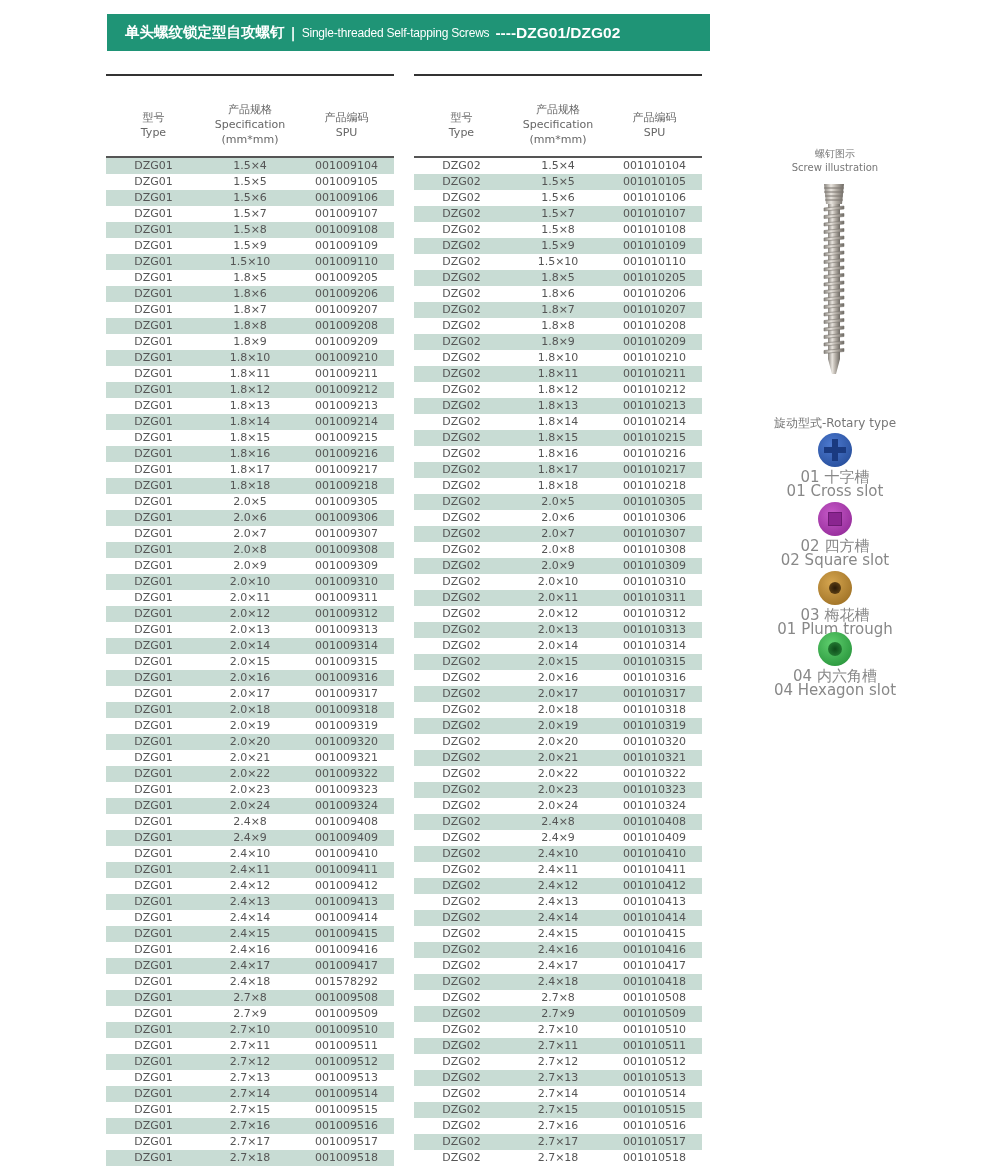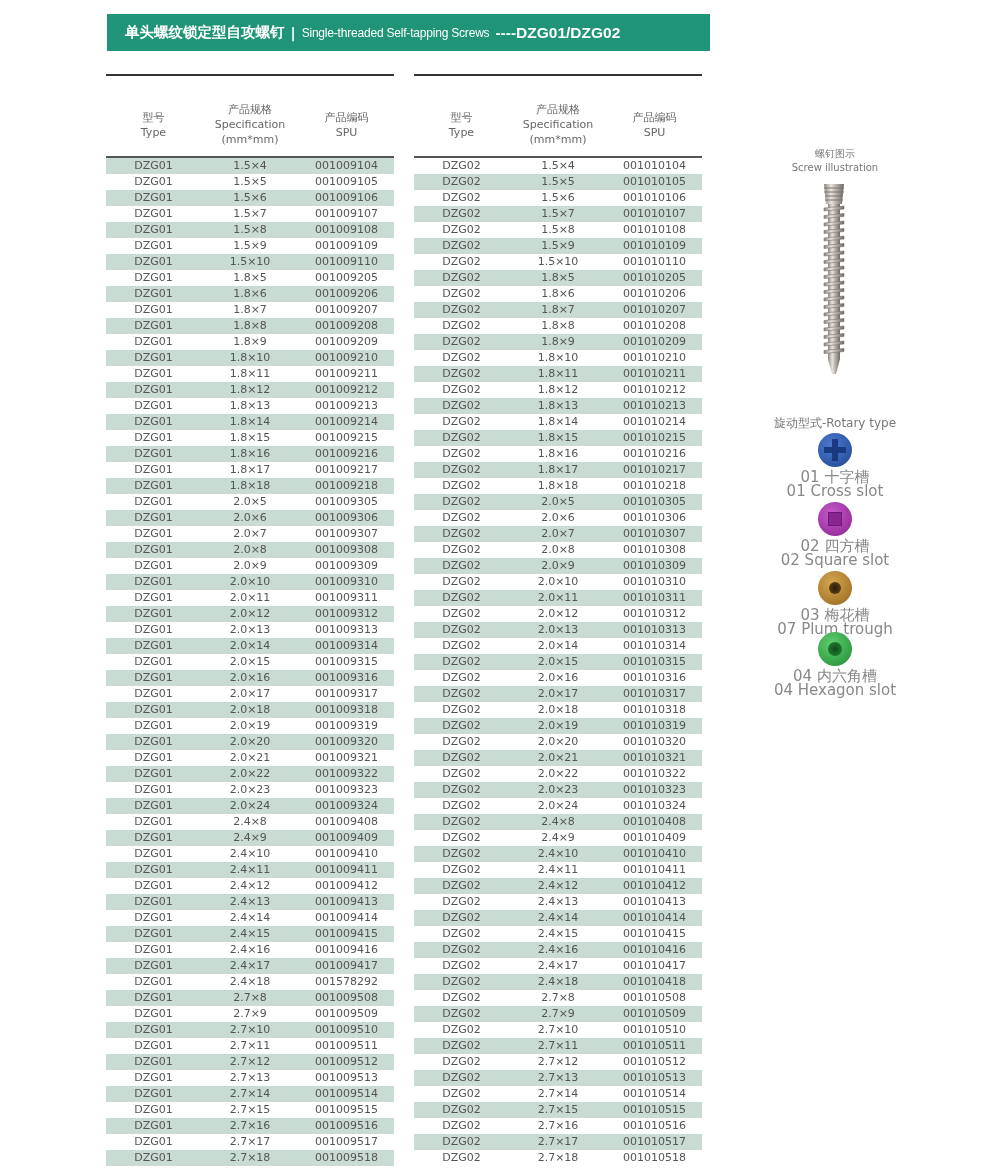--- a/index.html
+++ b/index.html
@@ -796,21 +796,21 @@
   </div>
   <div class="l1">02 四方槽</div>
   <div class="l2">02 Square slot</div>
 </div>
 
 <div class="rot-item" style="top:571px;">
   <div class="rot-icon" style="background:radial-gradient(circle at 40% 35%, #d6a650, #93661c);">
     <div style="position:absolute;left:11px;top:11px;width:12px;height:12px;border-radius:50%;background:radial-gradient(circle, #2a1a08, #6b4a18);"></div>
   </div>
   <div class="l1">03 梅花槽</div>
-  <div class="l2">07 Plum trough</div>
+  <div class="l2">01 Plum trough</div>
 </div>
 
 <div class="rot-item" style="top:632px;">
   <div class="rot-icon" style="background:radial-gradient(circle at 40% 35%, #5fcf6e, #1e8a32);">
     <div style="position:absolute;left:10px;top:10px;width:14px;height:14px;border-radius:50%;background:radial-gradient(circle, #0e4a1a, #2a8a3a);"></div>
   </div>
   <div class="l1">04 内六角槽</div>
   <div class="l2">04 Hexagon slot</div>
 </div>
 

